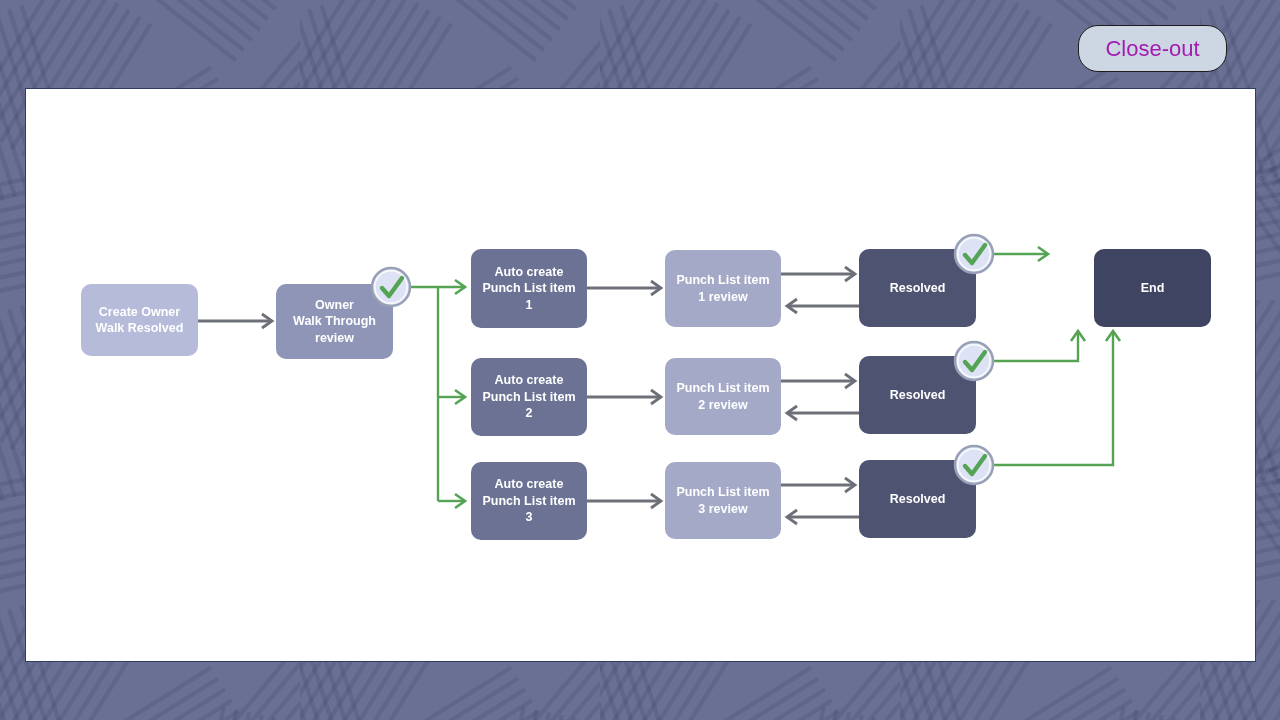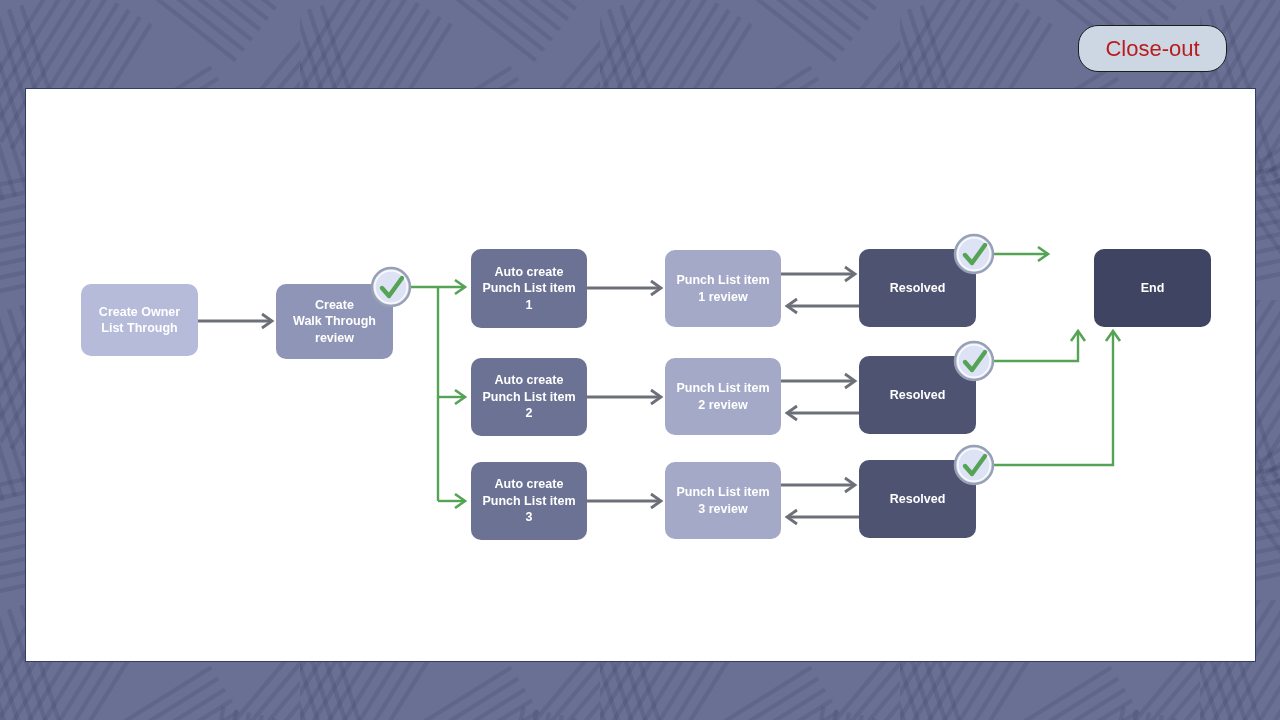--- a/index.html
+++ b/index.html
@@ -8,21 +8,21 @@
     font-family:"Liberation Sans","DejaVu Sans",sans-serif;
     background:var(--background,#6a7094);
   }
   .stage{position:absolute;inset:0;}
   .bg-svg{position:absolute;left:0;top:0;width:1280px;height:720px;}
   #hatch-lines line{stroke:rgba(28,34,64,0.12);stroke-width:4.5;}
 
   .closeout{
     position:absolute;left:1078px;top:25px;width:149px;height:47px;
     box-sizing:border-box;border:1.6px solid #1c1c1c;border-radius:20px;
-    background:#cdd7e4;color:#b91c1c;font-size:22px;
+    background:#cdd7e4;color:#a21caf;font-size:22px;
     display:flex;align-items:center;justify-content:center;
     cursor:pointer;
   }
 
   .canvas{
     position:absolute;left:25px;top:88px;width:1229px;height:572px;
     background:var(--canvas,#ffffff);border:1px solid #2f3e63;box-sizing:content-box;
   }
 
   .node{
@@ -143,22 +143,22 @@
       </pattern>
     </defs>
     <rect width="1280" height="720" fill="url(#hatch)"></rect>
   </svg>
 
   <div class="closeout">Close-out</div>
 
   <div class="canvas">
 
     <div class="node n-create">Create Owner
-List Through</div>
-    <div class="node n-owner">Create
+Walk Resolved</div>
+    <div class="node n-owner">Owner
 Walk Through
 review</div>
     <div class="node n-auto1">Auto create
 Punch List item
 1</div>
     <div class="node n-auto2">Auto create
 Punch List item
 2</div>
     <div class="node n-auto3">Auto create
 Punch List item

